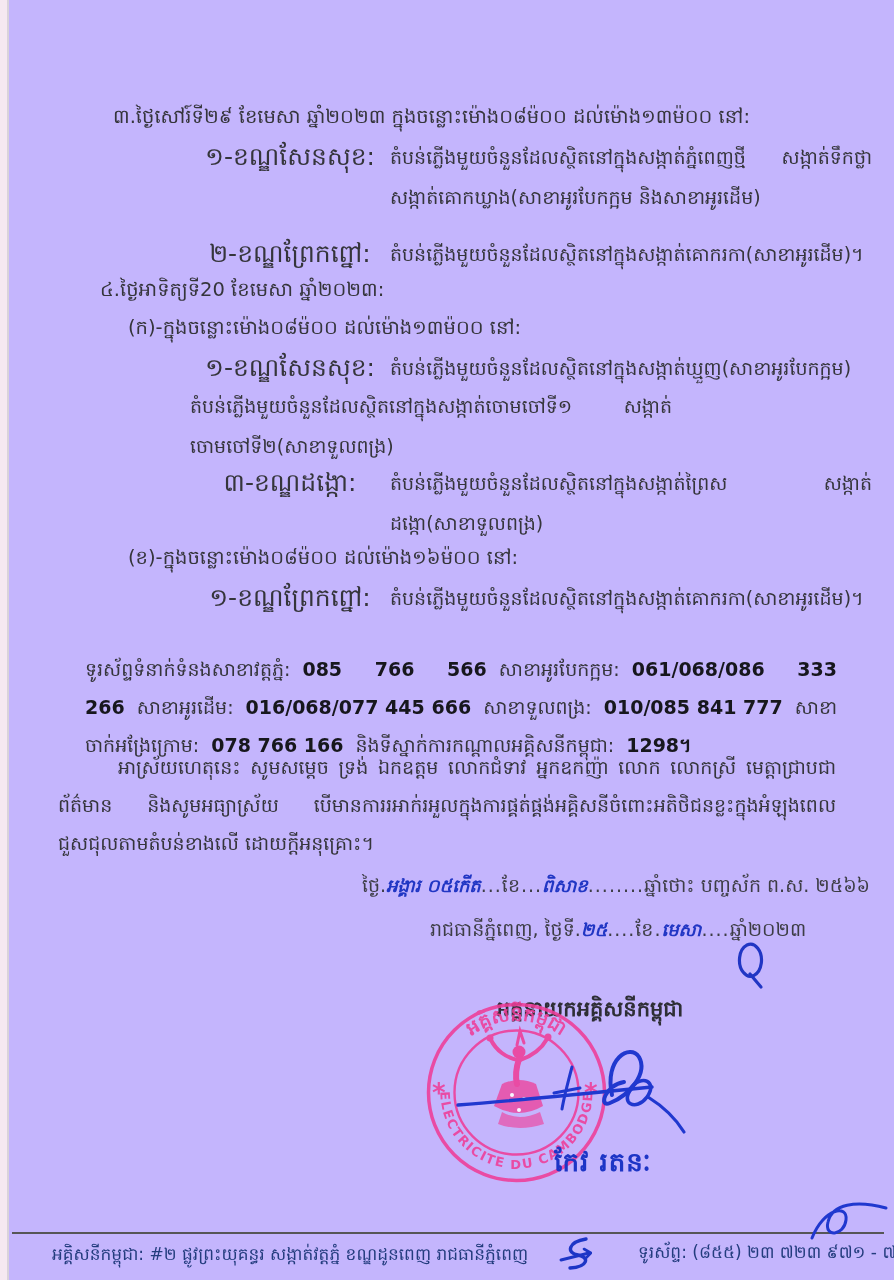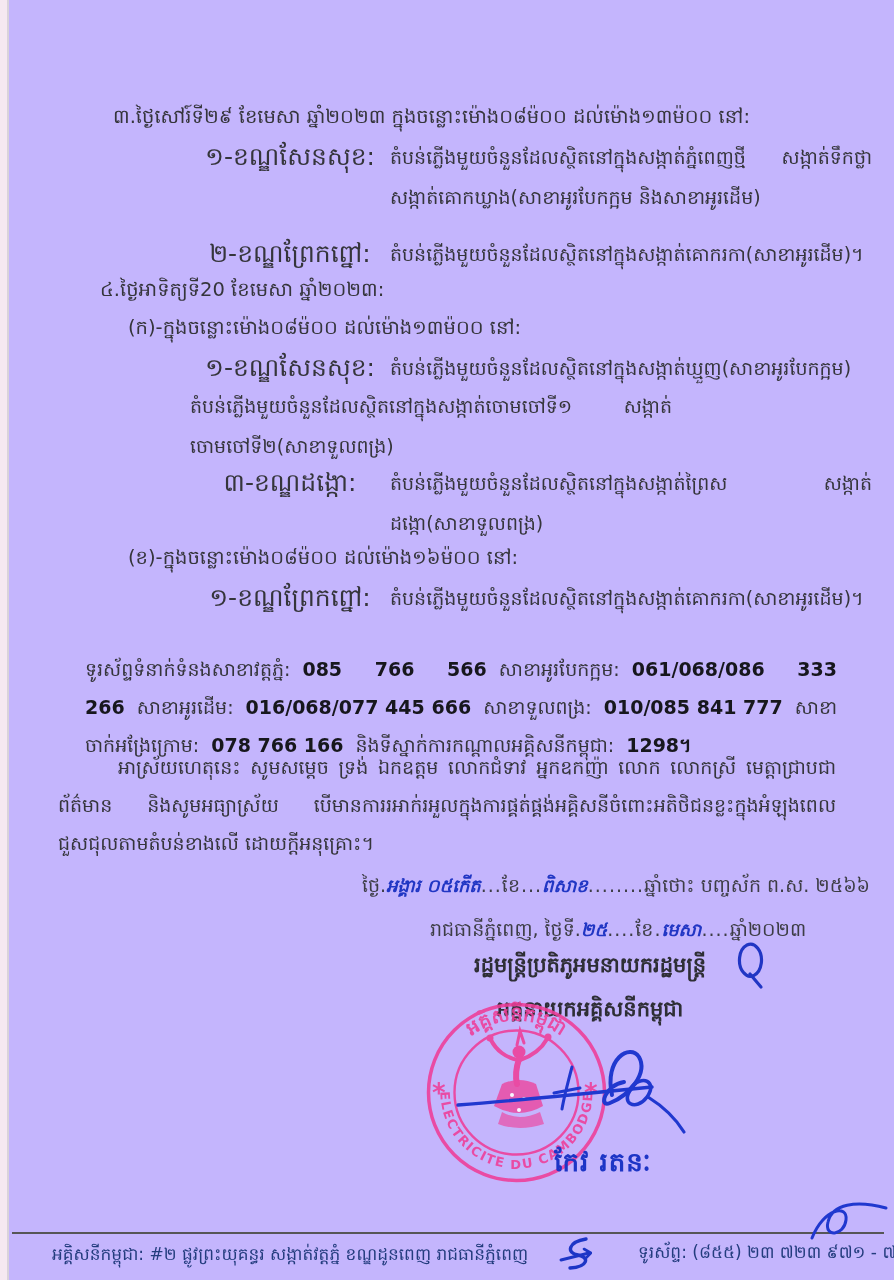--- a/index.html
+++ b/index.html
@@ -73,21 +73,20 @@
 
   <div class="abs para" style="left:58px;top:748px;width:778px;text-indent:60px;">អាស្រ័យហេតុនេះ សូមសម្តេច ទ្រង់ ឯកឧត្តម លោកជំទាវ អ្នកឧកញ៉ា លោក លោកស្រី មេត្តាជ្រាបជាព័ត៌មាន និងសូមអធ្យាស្រ័យ បើមានការរអាក់រអួលក្នុងការផ្គត់ផ្គង់អគ្គិសនីចំពោះអតិថិជនខ្លះក្នុងអំឡុងពេលជួសជុលតាមតំបន់ខាងលើ ដោយក្តីអនុគ្រោះ។</div>
 
   <div class="abs dateline" style="left:354px;top:868px;margin-left:8px;">
     <span>ថ្ងៃ.</span><span class="hand">អង្គារ ០៥កើត</span><span class="dots">...ខែ...</span><span class="hand">ពិសាខ</span><span class="dots">........</span><span>ឆ្នាំថោះ បញ្ចស័ក ព.ស. ២៥៦៦</span>
   </div>
   <div class="abs dateline" style="left:430px;top:912px;">
     <span>រាជធានីភ្នំពេញ, ថ្ងៃទី.</span><span class="hand">២៥</span><span class="dots">....ខែ.</span><span class="hand">មេសា</span><span class="dots">....</span><span>ឆ្នាំ២០២៣</span>
   </div>
 
-  <div class="abs sig-titles" style="left:425px;top:944px;width:330px;">រដ្ឋមន្ត្រីប្រតិភូអមនាយករដ្ឋមន្ត្រី</div>
   <div class="abs sig-titles" style="left:425px;top:988px;width:330px;">អគ្គនាយកអគ្គិសនីកម្ពុជា</div>
 
   <svg class="abs" style="left:726px;top:940px;" width="42" height="50" viewBox="0 0 42 50">
     <path d="M21,5 a11,16 0 1 1 -0.2,0.1" fill="none" stroke="#2136c4" stroke-width="3.2" stroke-linecap="round"></path>
     <path d="M24,34 L35,47" fill="none" stroke="#2136c4" stroke-width="3.2" stroke-linecap="round"></path>
   </svg>
 
   <svg class="abs" style="left:424px;top:1000px;" width="185" height="185" viewBox="0 0 185 185" opacity="0.88">
     <defs>
       <path id="arcTop" d="M 20.5,92.5 A 72,72 0 0 1 164.5,92.5"></path>

